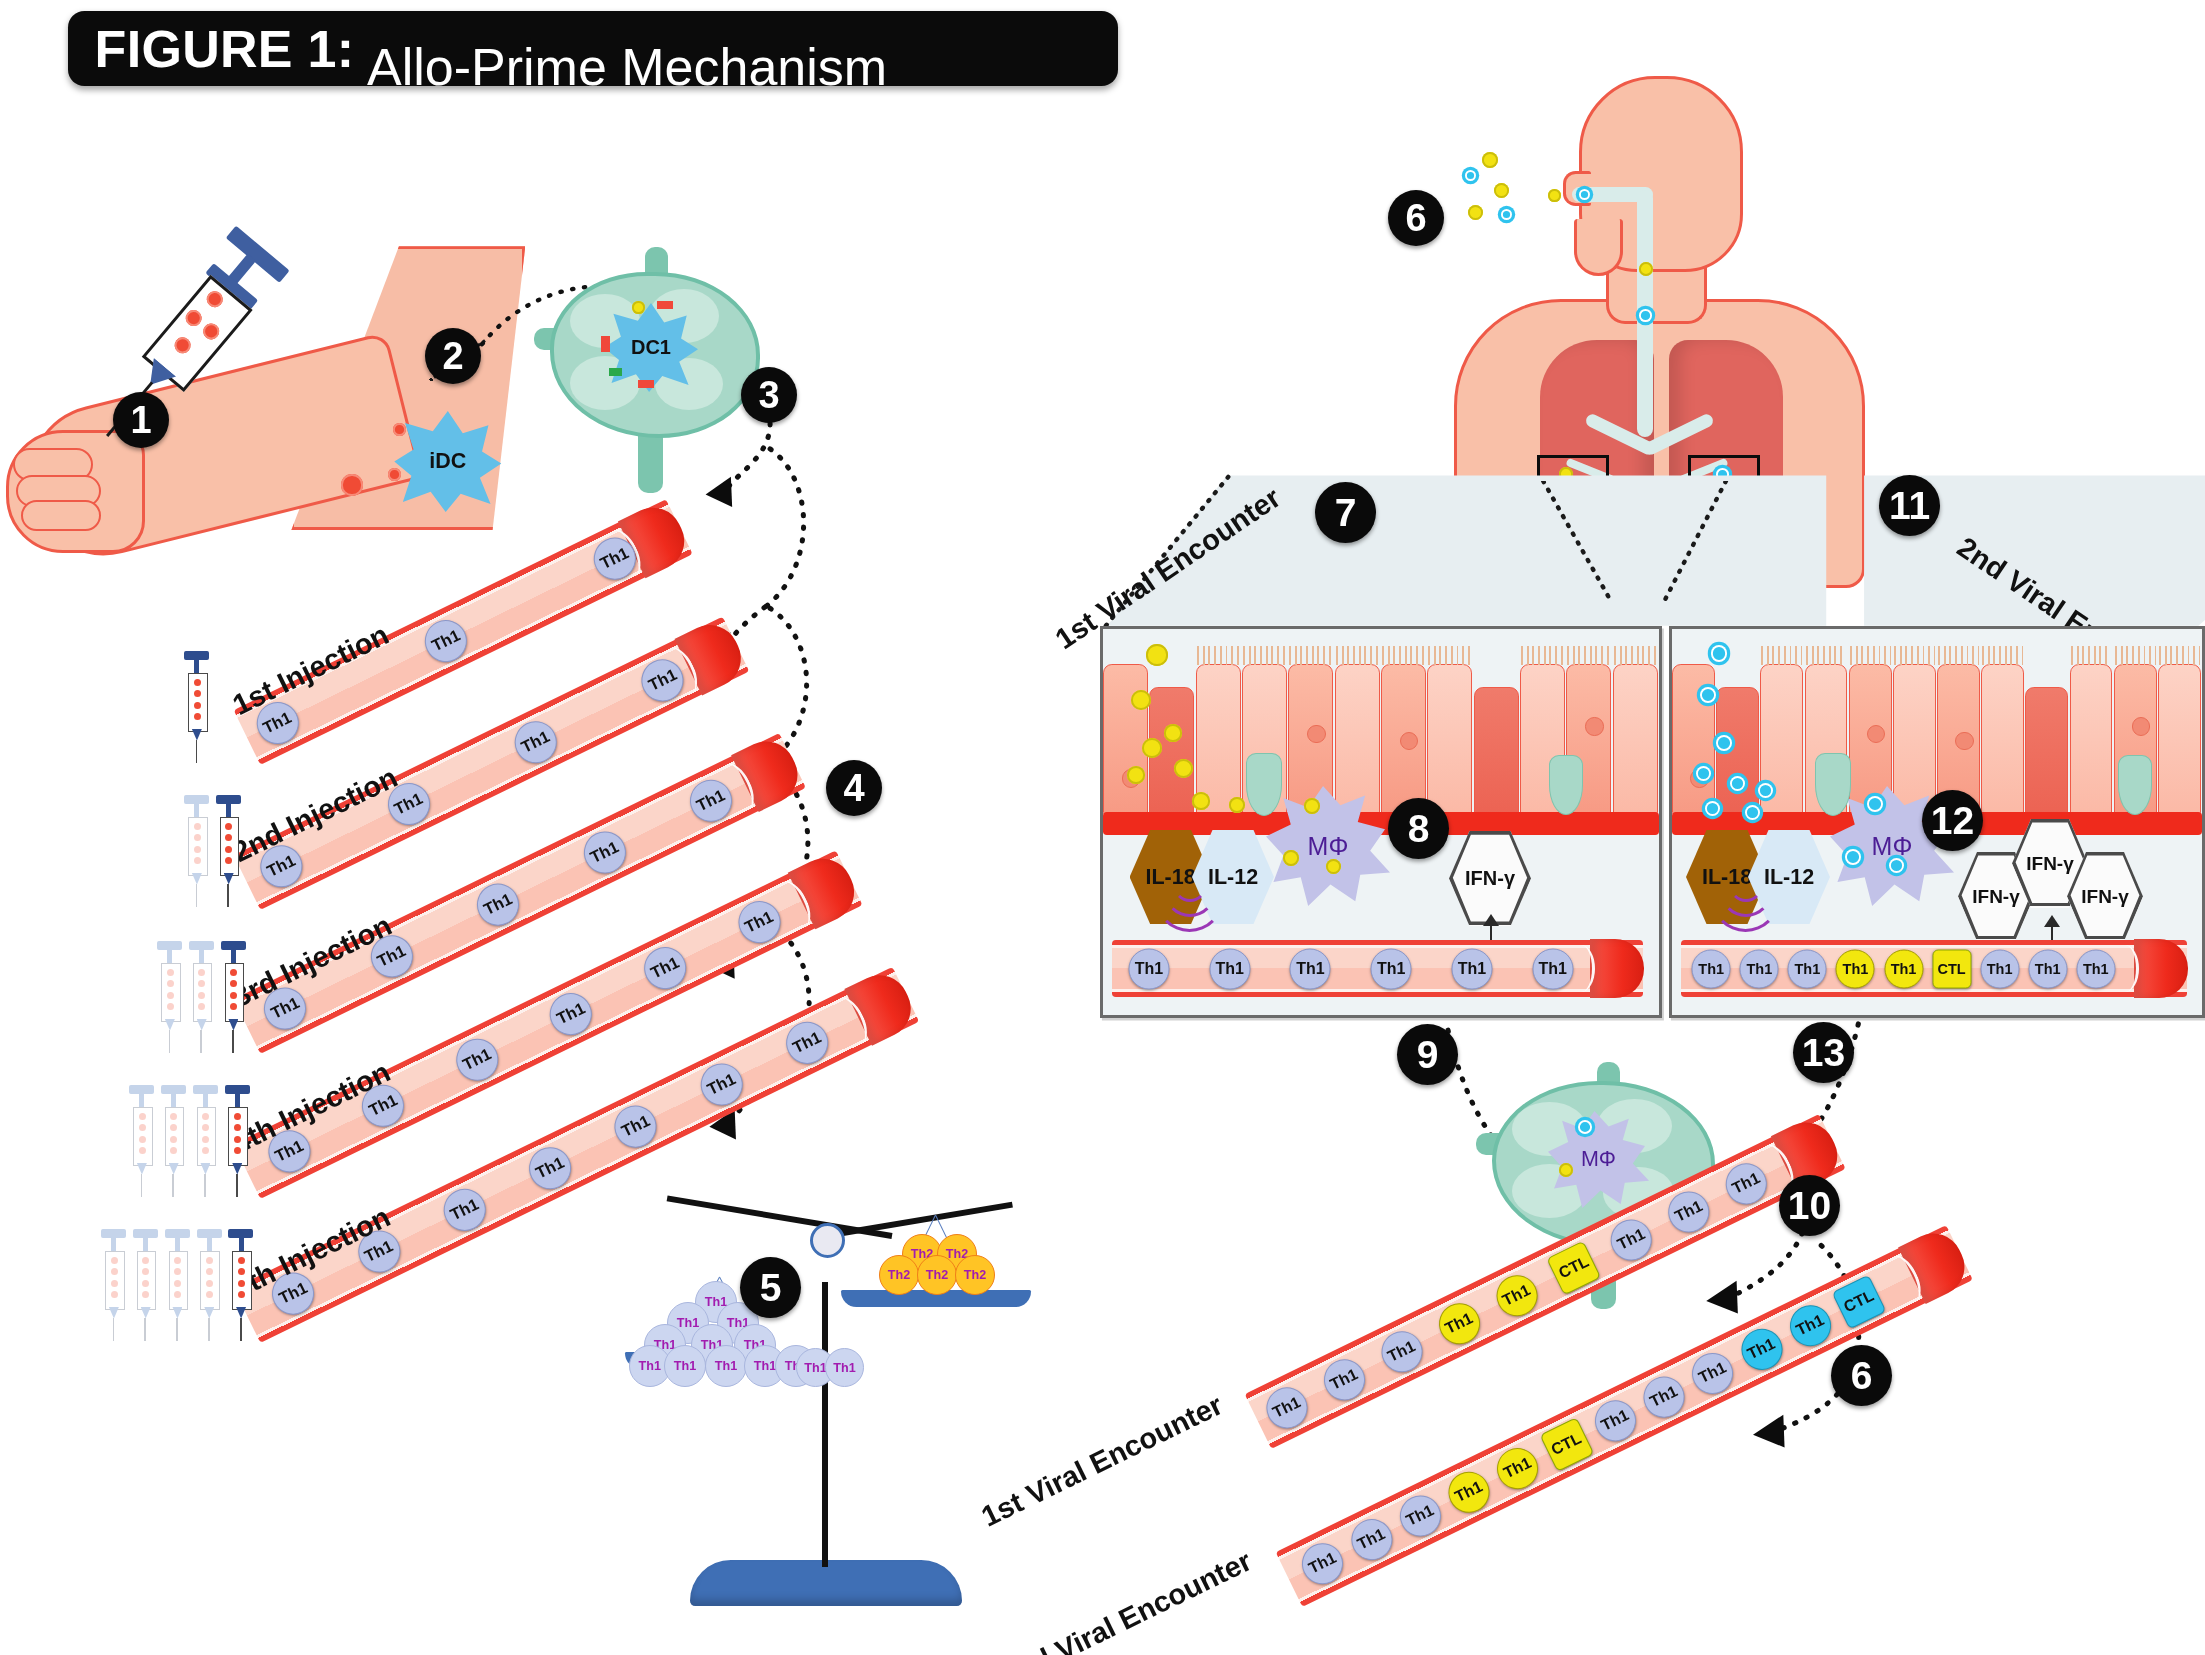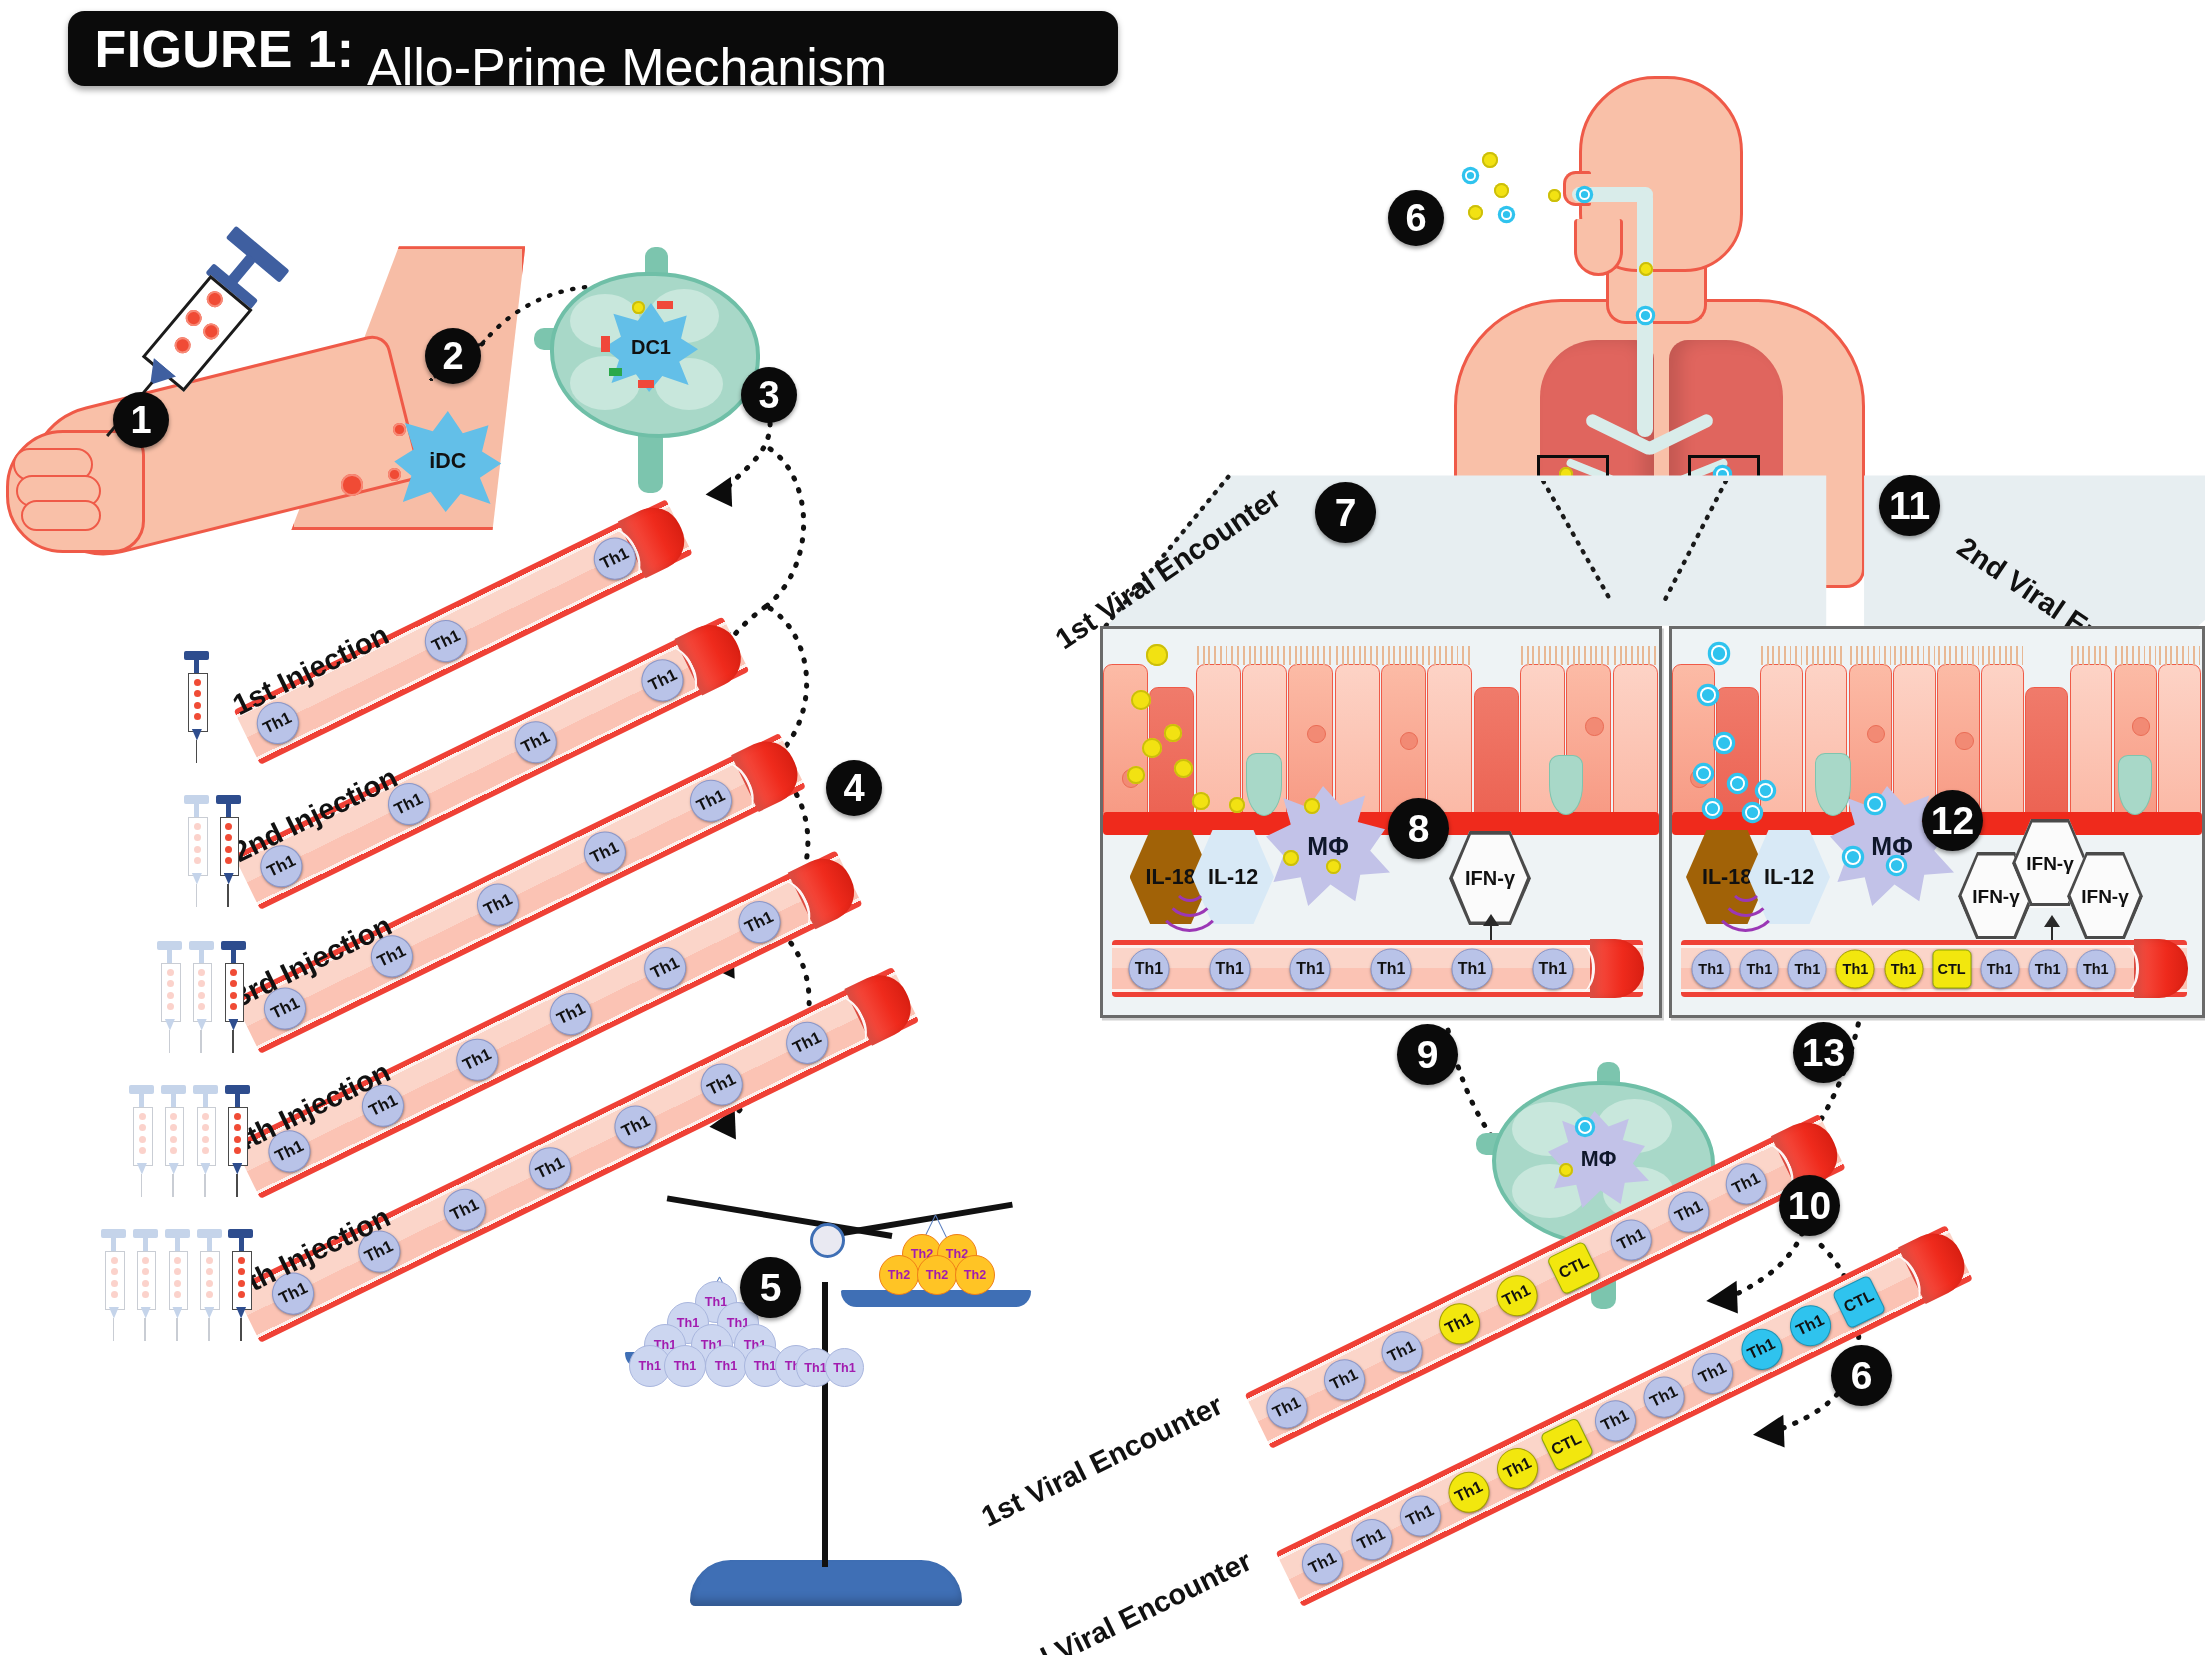--- a/index.html
+++ b/index.html
@@ -71,21 +71,21 @@
   .dc-star{
     position:absolute;background:#63bfe8;
     clip-path:polygon(50% 0%,64% 22%,88% 14%,82% 40%,100% 52%,80% 66%,90% 92%,62% 82%,48% 100%,34% 80%,8% 90%,16% 64%,0% 50%,18% 38%,10% 12%,36% 20%);
     display:flex;align-items:center;justify-content:center;
     font-weight:bold;color:#111;filter:drop-shadow(1.3px 2.5px 1.9px rgba(0,0,0,.3));
   }
   .mphi{
     position:absolute;background:#c2c2e8;
     clip-path:polygon(46% 0%,60% 16%,80% 8%,74% 30%,96% 36%,84% 54%,100% 72%,76% 74%,72% 96%,52% 82%,34% 100%,28% 76%,6% 80%,14% 58%,0% 42%,20% 32%,14% 10%,34% 18%);
     display:flex;align-items:center;justify-content:center;
-    font-weight:bold;color:#0f172a;filter:drop-shadow(1.3px 2.5px 1.9px rgba(0,0,0,.3));
+    font-weight:normal;color:#4c1d95;filter:drop-shadow(1.3px 2.5px 1.9px rgba(0,0,0,.3));
   }
   .virion{position:absolute;border-radius:50%;}
   .virion.y{background:#f2e212;box-shadow:0 0 0 1.9px #cbbe0c inset;}
   .virion.c{background:#2fc3ee;box-shadow:0 0 0 1.9px #fff inset, 0 0 0 3.2px #2fc3ee;}
 
   
   .vessel{position:absolute;transform-origin:left center;}
   .vessel .tube{
     position:absolute;left:0;top:0;height:100%;width:100%;
     background:linear-gradient(to bottom,#ef4136 0 9%,#fdf0ec 9% 14%,

